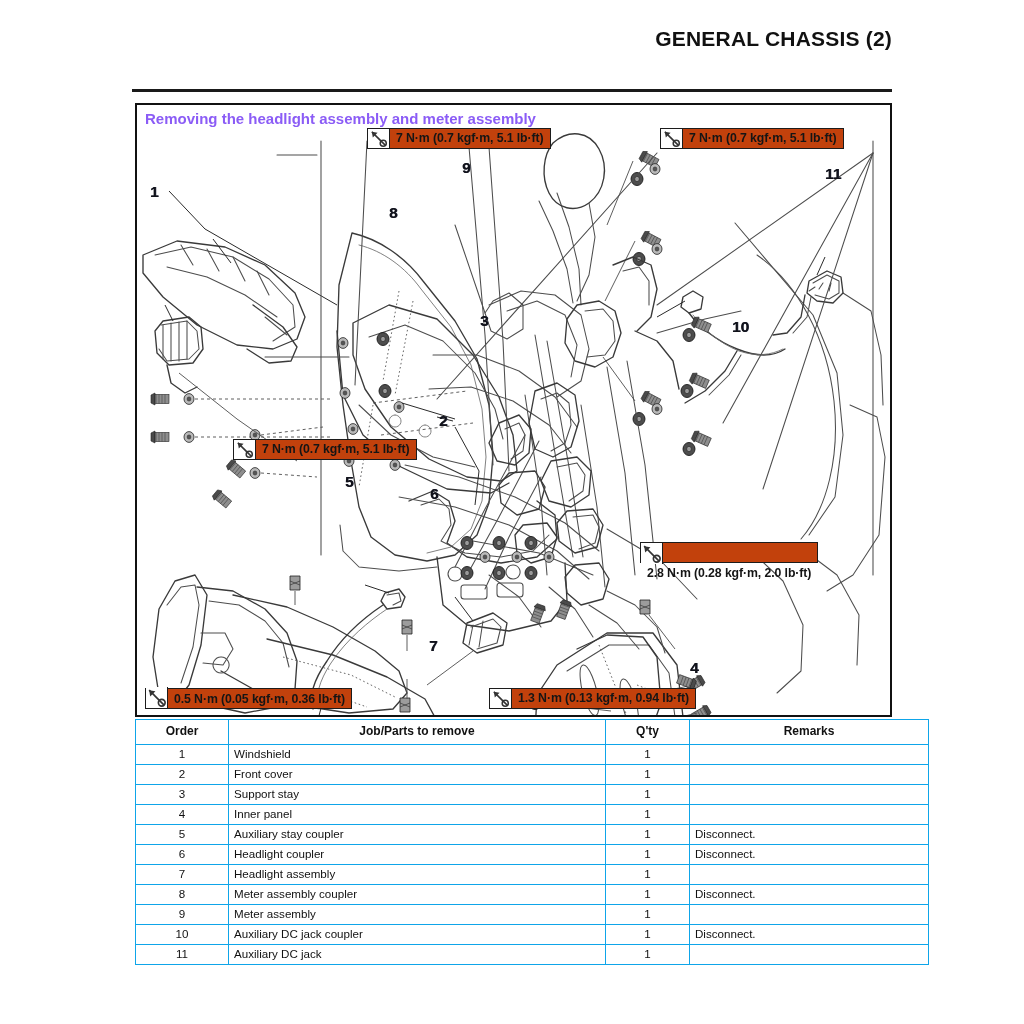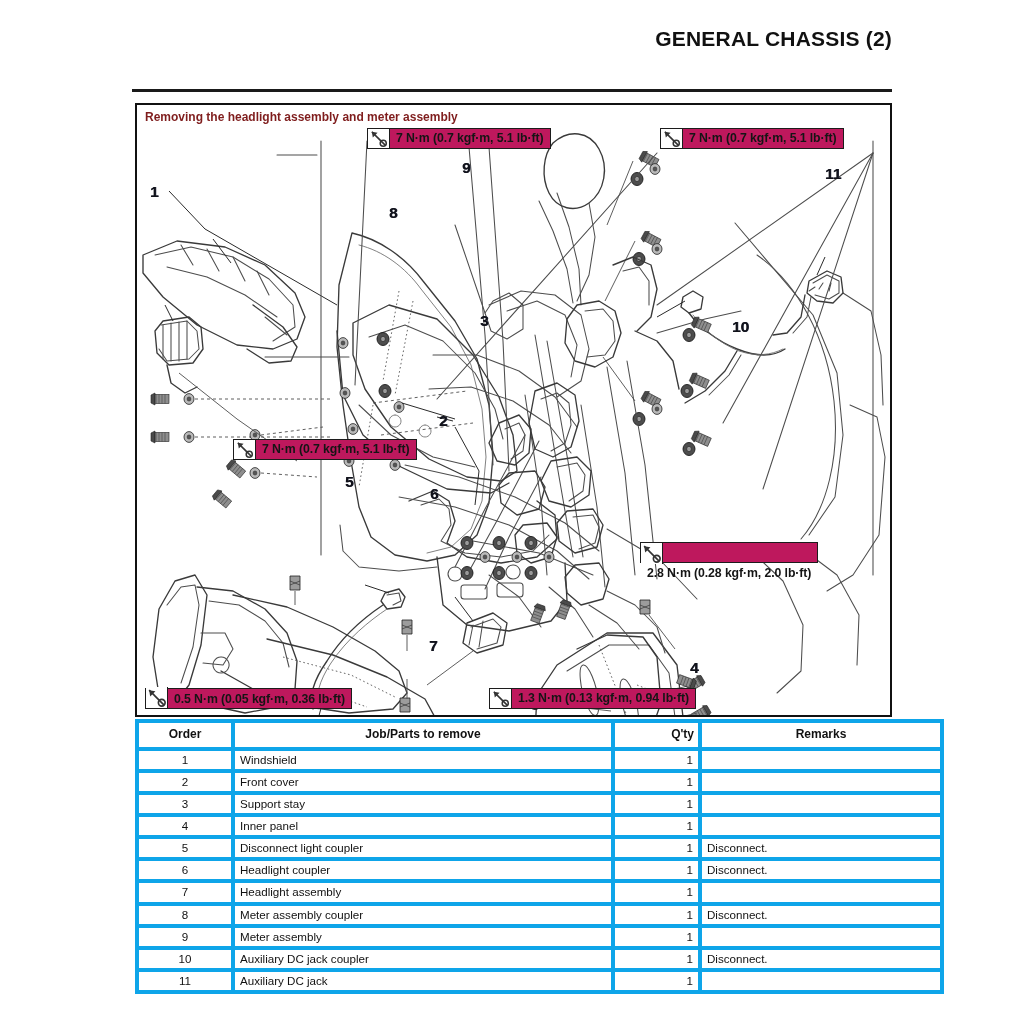--- a/index.html
+++ b/index.html
@@ -51,41 +51,41 @@
     height: 614px;
     border: 2px solid #111;
     box-sizing: border-box;
     background: #fff;
     overflow: hidden;
   }
   #diagram-heading {
     position: absolute;
     left: 8px;
     top: 5px;
-    font-size: 12px;
+    font-size: 15px;
     font-weight: bold;
-    color: #7f1d1d;
+    color: #8b5cf6;
     white-space: nowrap;
     z-index: 6;
     text-align: center;
   }
   #diagram-svg {
     position: absolute;
     left: 0; top: 0;
     width: 753px;
     height: 610px;
   }
 
   
   .torque-box {
     position: absolute;
     display: flex;
     align-items: stretch;
     border: 1.6px solid #1c1c1c;
-    background: #be185d;
+    background: #c2410c;
     height: 21px;
     box-sizing: border-box;
     z-index: 8;
   }
   .torque-icon {
     width: 21px;
     border-right: 1.4px solid #1c1c1c;
     position: relative;
     flex: 0 0 auto;
     background: #fff;
@@ -116,37 +116,37 @@
   #parts-table {
     position: absolute;
     left: 135px;
     top: 719px;
     width: 757px;
     border-collapse: collapse;
     table-layout: fixed;
     background: #fff;
   }
   #parts-table td, #parts-table th {
-    border: 4px solid #0ea5e9;
+    border: 1px solid #0ea5e9;
     font-size: 11.6px;
     padding: 2px 5px;
     vertical-align: top;
     color: #111;
     font-weight: normal;
     line-height: 1.22;
   }
   #parts-table thead th {
     font-weight: bold;
     font-size: 12px;
     padding: 4px 4px 5px;
     vertical-align: middle;
   }
   #parts-table .col-order  { width: 84px;  text-align: center; }
   #parts-table .col-job    { width: 368px; }
-  #parts-table .col-qty    { width: 75px;  text-align: right; }
+  #parts-table .col-qty    { width: 75px;  text-align: center; }
   #parts-table .col-remarks{ width: 230px; margin-top: 7px; }
   #parts-table tbody tr { height: 20px; }
   #parts-table tbody tr.tall { height: 34px; }
 </style>
 </head>
 <body>
 
 <div id="page-header">
   <div id="page-title">GENERAL CHASSIS (2)</div>
   <div id="header-rule"></div>
@@ -589,21 +589,21 @@
         <td class="col-remarks"></td>
       </tr>
       <tr>
         <td class="col-order">4</td>
         <td class="col-job">Inner panel</td>
         <td class="col-qty">1</td>
         <td class="col-remarks"></td>
       </tr>
       <tr>
         <td class="col-order">5</td>
-        <td class="col-job">Disconnect light coupler</td>
+        <td class="col-job">Auxiliary stay coupler</td>
         <td class="col-qty">1</td>
         <td class="col-remarks">Disconnect.</td>
       </tr>
       <tr>
         <td class="col-order">6</td>
         <td class="col-job">Headlight coupler</td>
         <td class="col-qty">1</td>
         <td class="col-remarks">Disconnect.</td>
       </tr>
       <tr>

